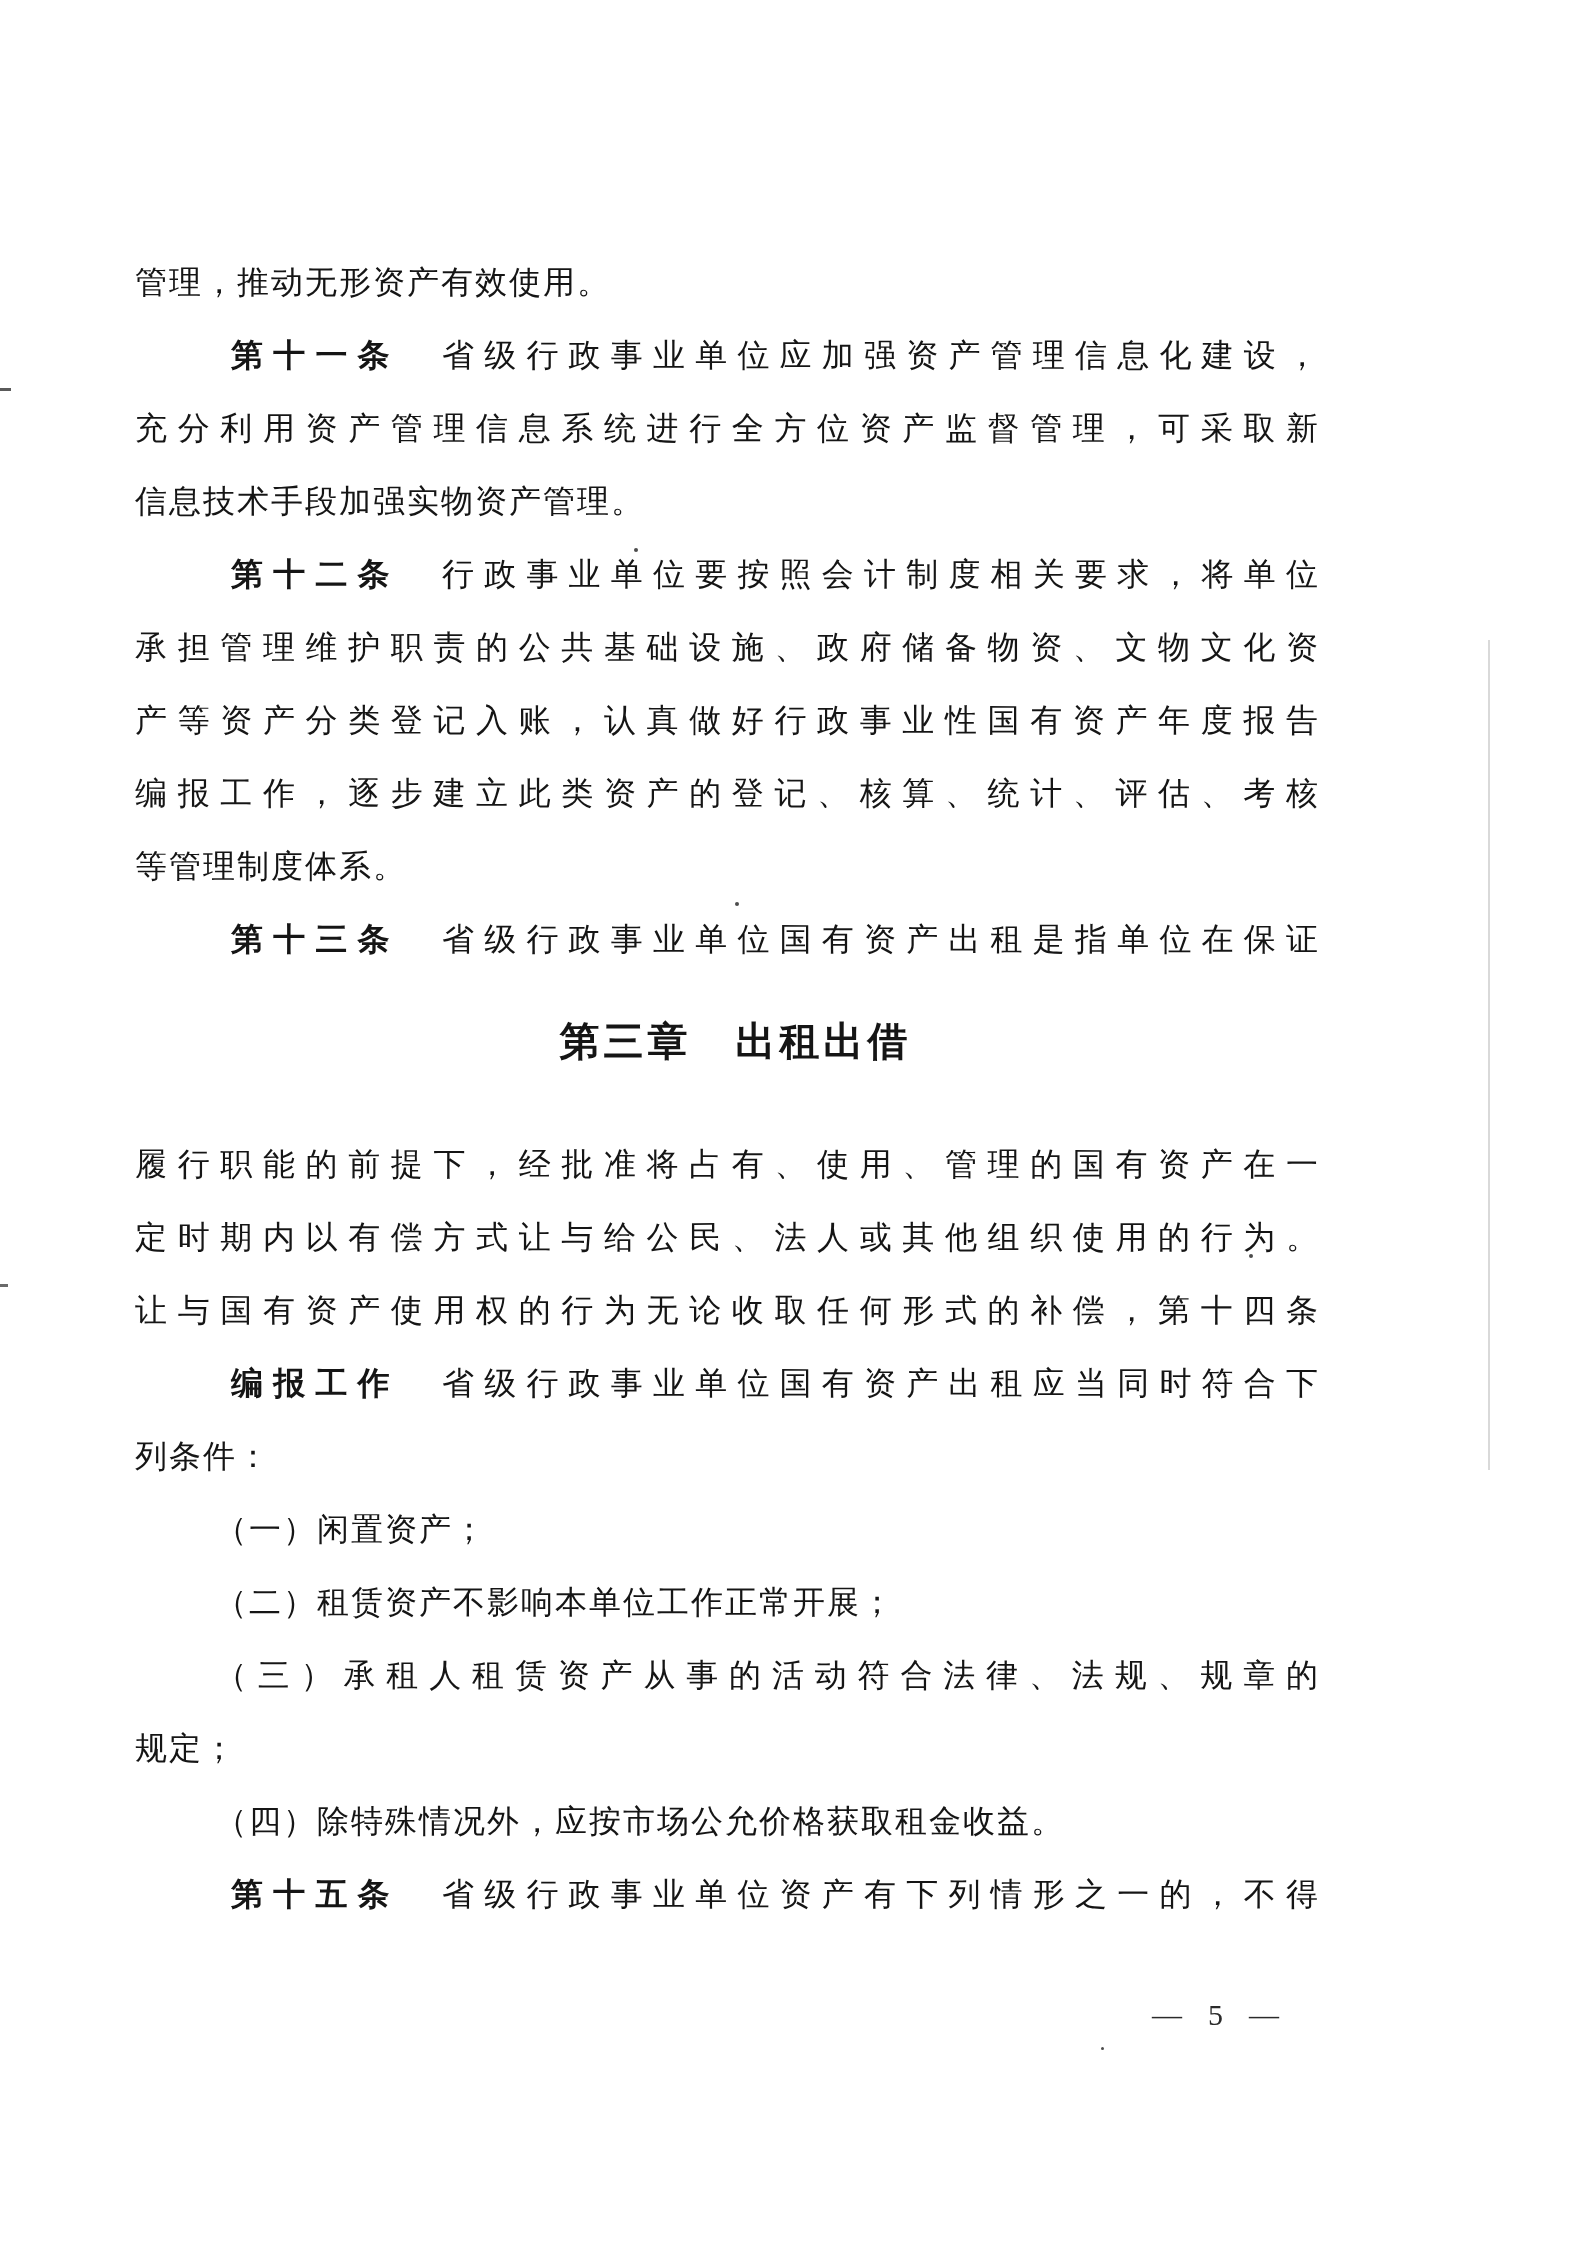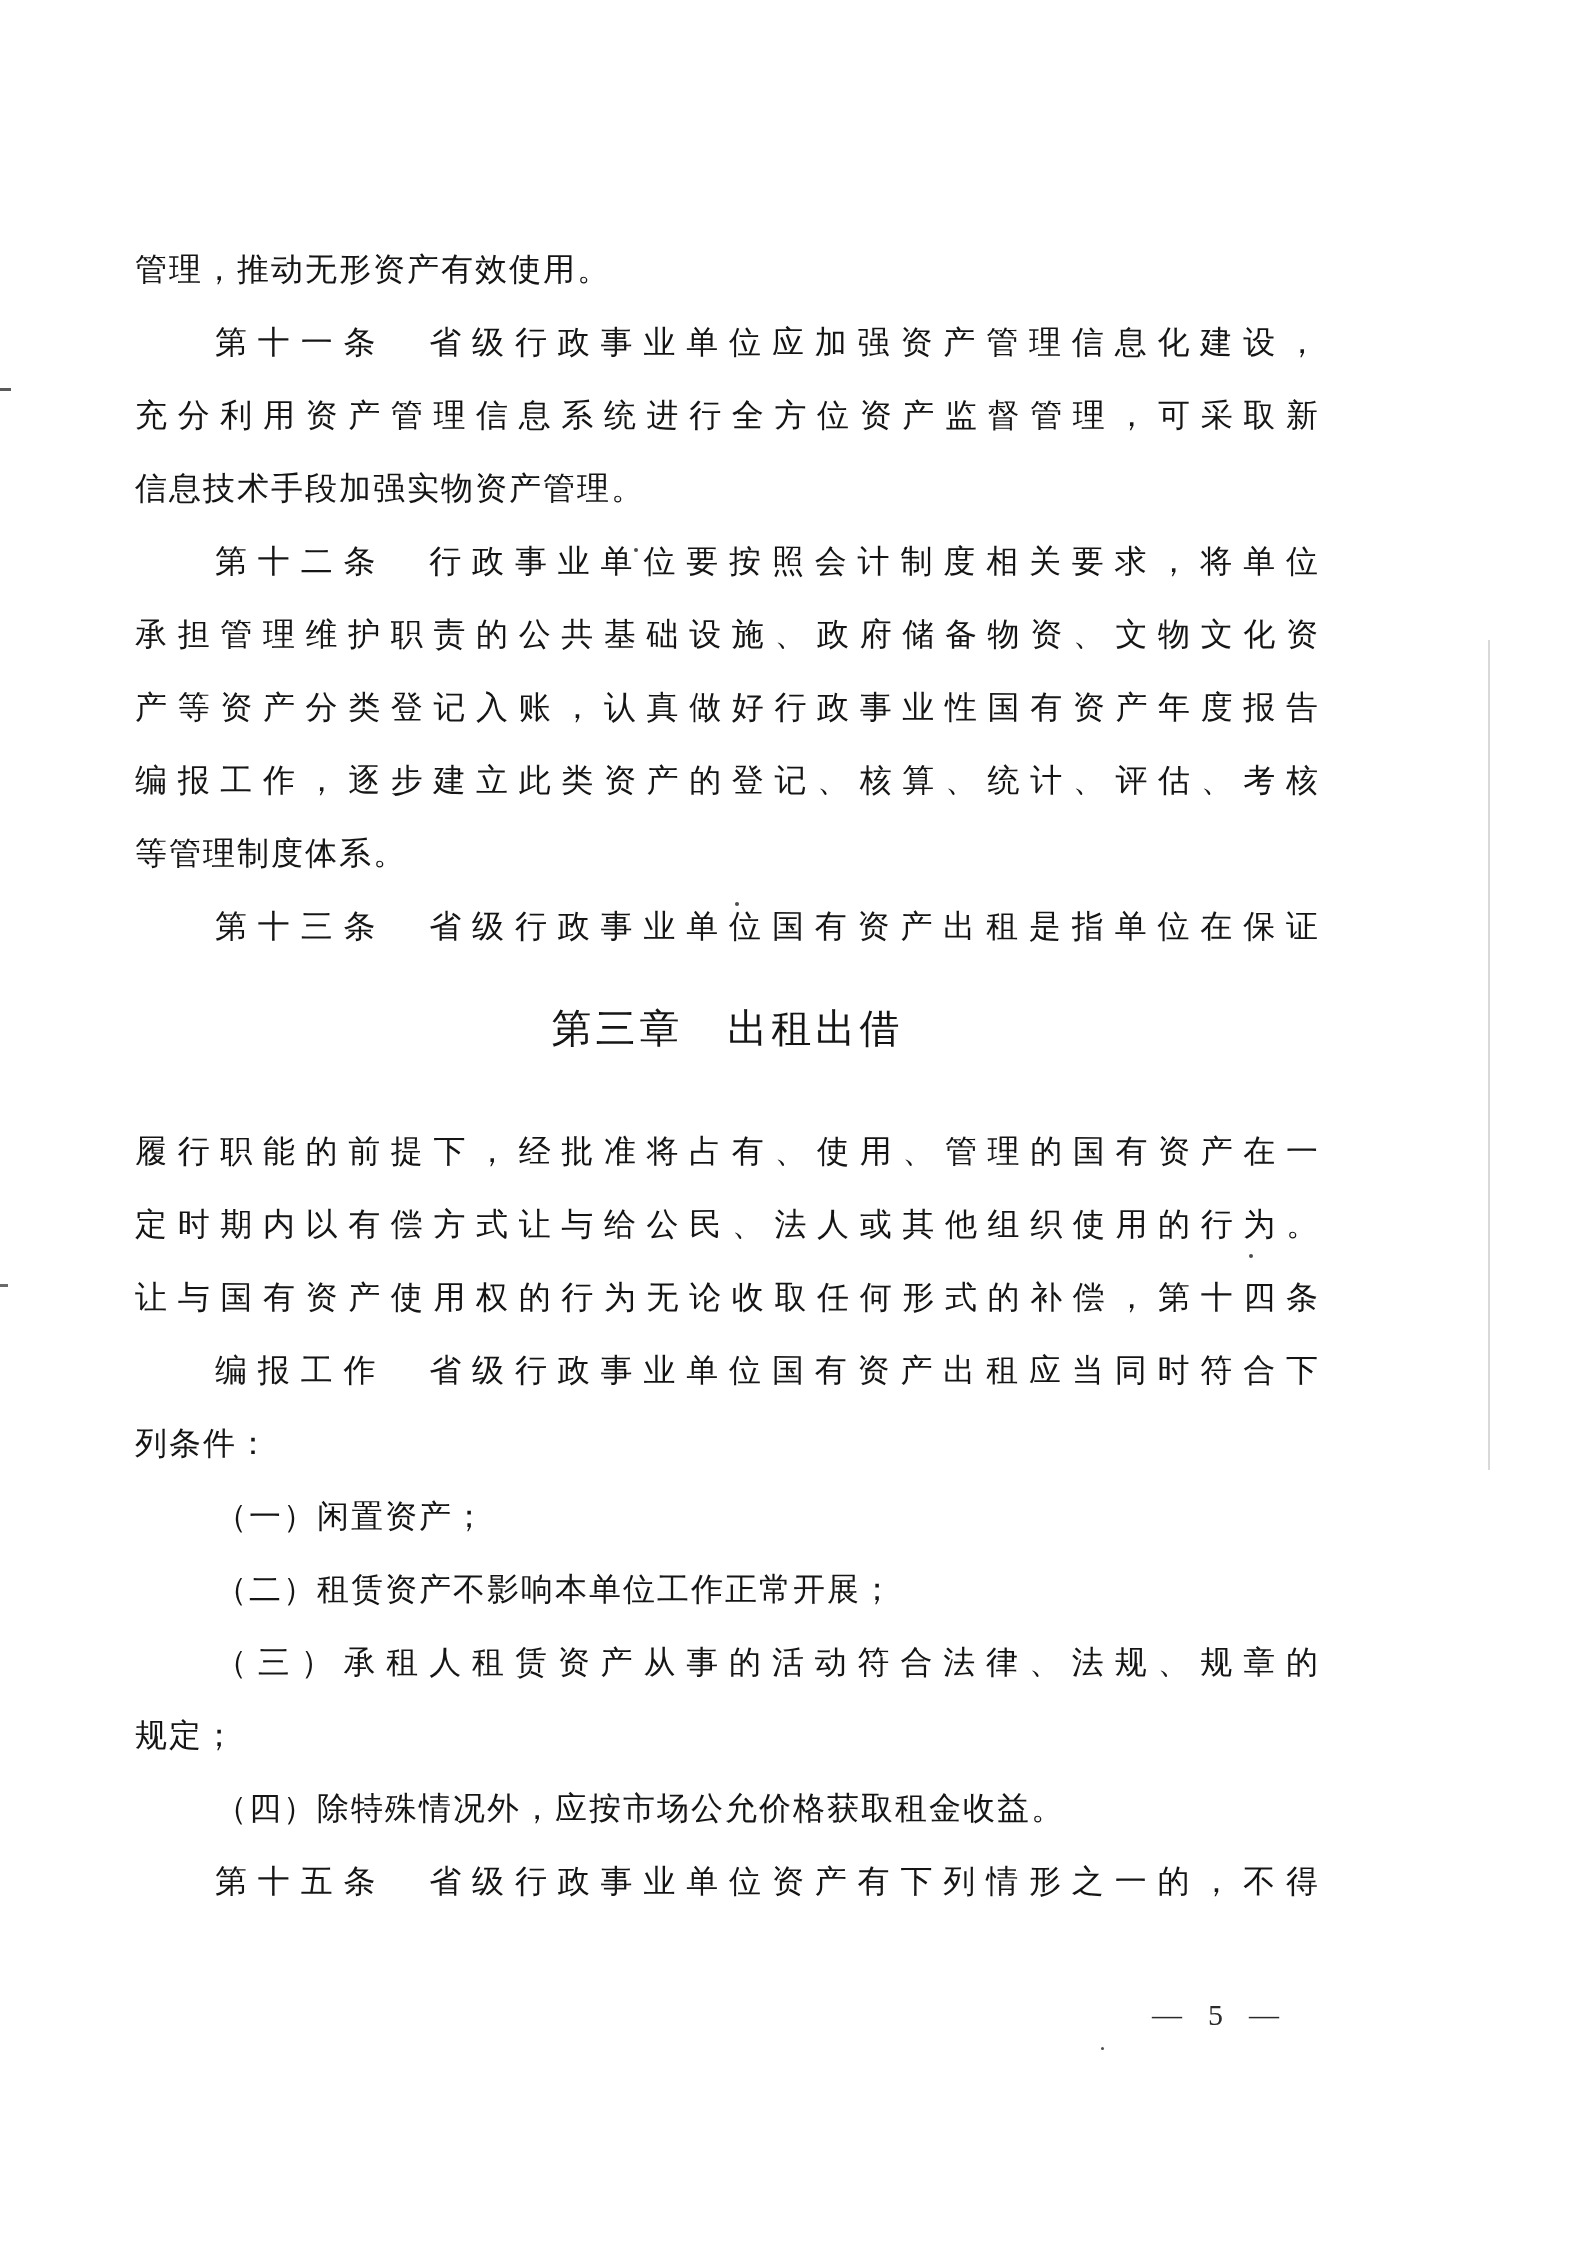--- a/index.html
+++ b/index.html
@@ -7,38 +7,38 @@
     position:relative;
     width:1586px; height:2242px;
     margin:0 auto;
     background:#ffffff;
     overflow:hidden;
     font-family:"Liberation Serif","DejaVu Serif",serif;
     color:#141414;
   }
   .text-block {
     position:absolute;
-    left:135px; top:233px;
+    left:135px; top:246px;
     width:1185px;
   }
   .line {
     font-size:32px;
     line-height:73px;
     height:73px;
     letter-spacing:2px;
     white-space:nowrap;
     color:#151515;
   }
   .line.full {
     white-space:normal;
     text-align:justify;
     text-align-last:justify;
   }
   .line.indent { padding-left:80px; box-sizing:border-box; }
-  .line .b { font-weight:normal; }
+  .line .b { font-weight:bold;margin-left:16px; }
   .line.heading {
     font-size:40px;
     font-weight:bold;
     height:100px;
     line-height:100px;
     margin-top:16px;
     margin-bottom:36px;
     text-align:center;
     text-align-last:center;
     letter-spacing:4px;

